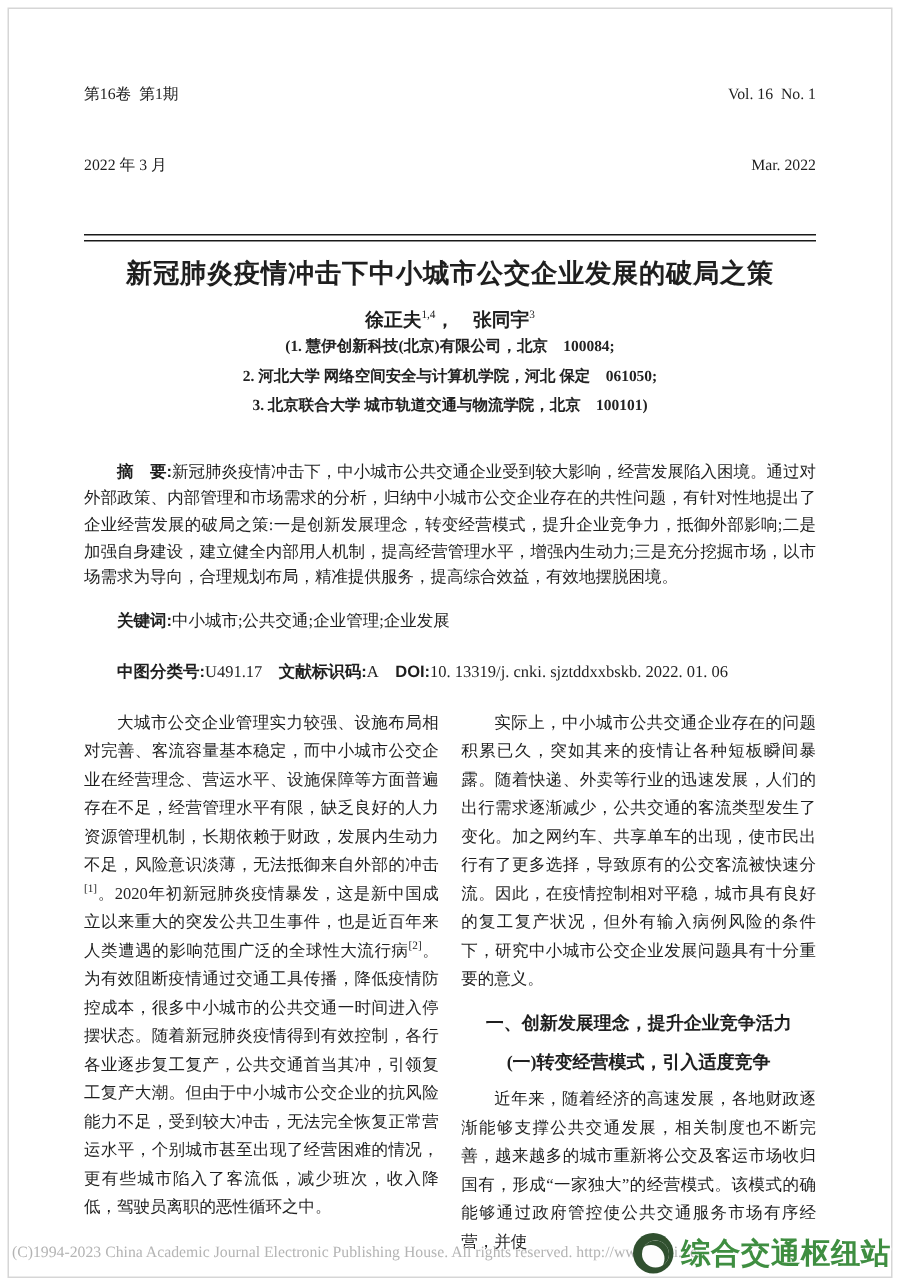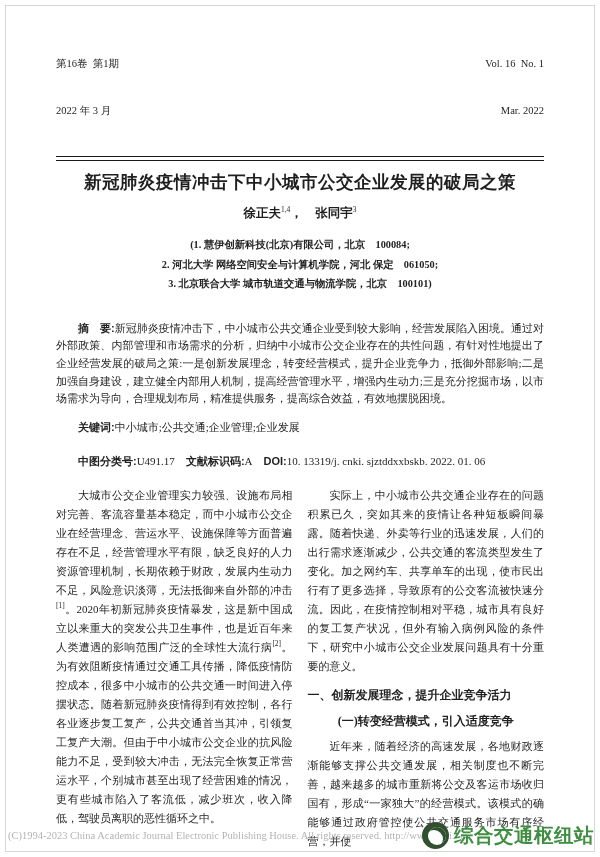--- a/index.html
+++ b/index.html
@@ -19,32 +19,32 @@
   .jh-title-cn{font-size:12.5px;font-weight:bold;line-height:15.5px;font-family:"Liberation Sans","DejaVu Sans",sans-serif;}
   .jh-title-en{font-size:9.8px;line-height:15.5px;color:#2a2a2a;}
   .double-rule{margin-top:7px;height:2.5px;border-top:1.6px solid #1a1a1a;border-bottom:1px solid #1a1a1a;}
   
   .article-number{margin-top:12px;font-size:10.8px;}
   .label-hei{font-family:"Liberation Sans","DejaVu Sans",sans-serif;font-weight:bold;}
   .paper-title{margin-top:9px;text-align:center;font-size:17.5px;font-weight:bold;
     font-family:"Liberation Sans","DejaVu Sans",sans-serif;letter-spacing:.5px;}
   .authors{margin-top:11px;text-align:center;font-size:12.5px;font-weight:bold;}
   .authors sup{font-size:7.5px;font-weight:normal;}
-  .affiliations{margin-top:13px;text-align:center;font-size:10.3px;line-height:19.5px;font-weight:bold;color:#222;}
+  .affiliations{text-align:center;font-size:10.3px;line-height:19.5px;font-weight:bold;color:#222;}
   
   .abstract{margin-top:26px;font-size:11px;line-height:17.6px;text-align:justify;text-indent:2em;}
   .meta-line{font-size:11px;line-height:17.6px;text-indent:2em;}
   .clc-line{font-size:11px;line-height:17.6px;text-indent:2em;margin-top:17px;}
   
   .columns{display:flex;gap:15px;margin-top:15px;}
   .col{width:236.5px;font-size:11px;line-height:19px;text-align:justify;}
   .para{margin:0;text-indent:2em;}
   sup.ref{font-size:7.5px;line-height:0;}
   .h1{font-family:"Liberation Sans","DejaVu Sans",sans-serif;font-weight:bold;font-size:12px;
-      text-align:left;text-indent:0;margin:10px 0 2px 0;line-height:18px;}
+      text-align:center;text-indent:0;margin:10px 0 2px 0;line-height:18px;}
   .h2{font-weight:bold;font-size:12px;text-align:center;text-indent:0;margin:8px 0 7px 0;line-height:18px;}
   
   .footer{position:absolute;left:8px;bottom:16px;font-size:10.5px;color:#b4b4b4;white-space:nowrap;}
   .watermark{position:absolute;right:6px;bottom:8px;display:flex;align-items:center;gap:5px;}
   .wm-logo{width:27px;height:27px;border-radius:50%;background:#30502f;position:relative;overflow:hidden;flex:none;}
   .wm-logo::after{content:"";position:absolute;left:6px;top:5px;width:18px;height:18px;border-radius:50%;
       background:#fdfdfd;box-shadow:-3px 3px 0 #30502f inset;}
   .wm-text{font-family:"Liberation Sans","DejaVu Sans",sans-serif;font-weight:bold;font-size:19.5px;
       color:#3f8e41;letter-spacing:.5px;text-shadow:1px 1px 0 rgba(255,255,255,.85);}
 </style>

